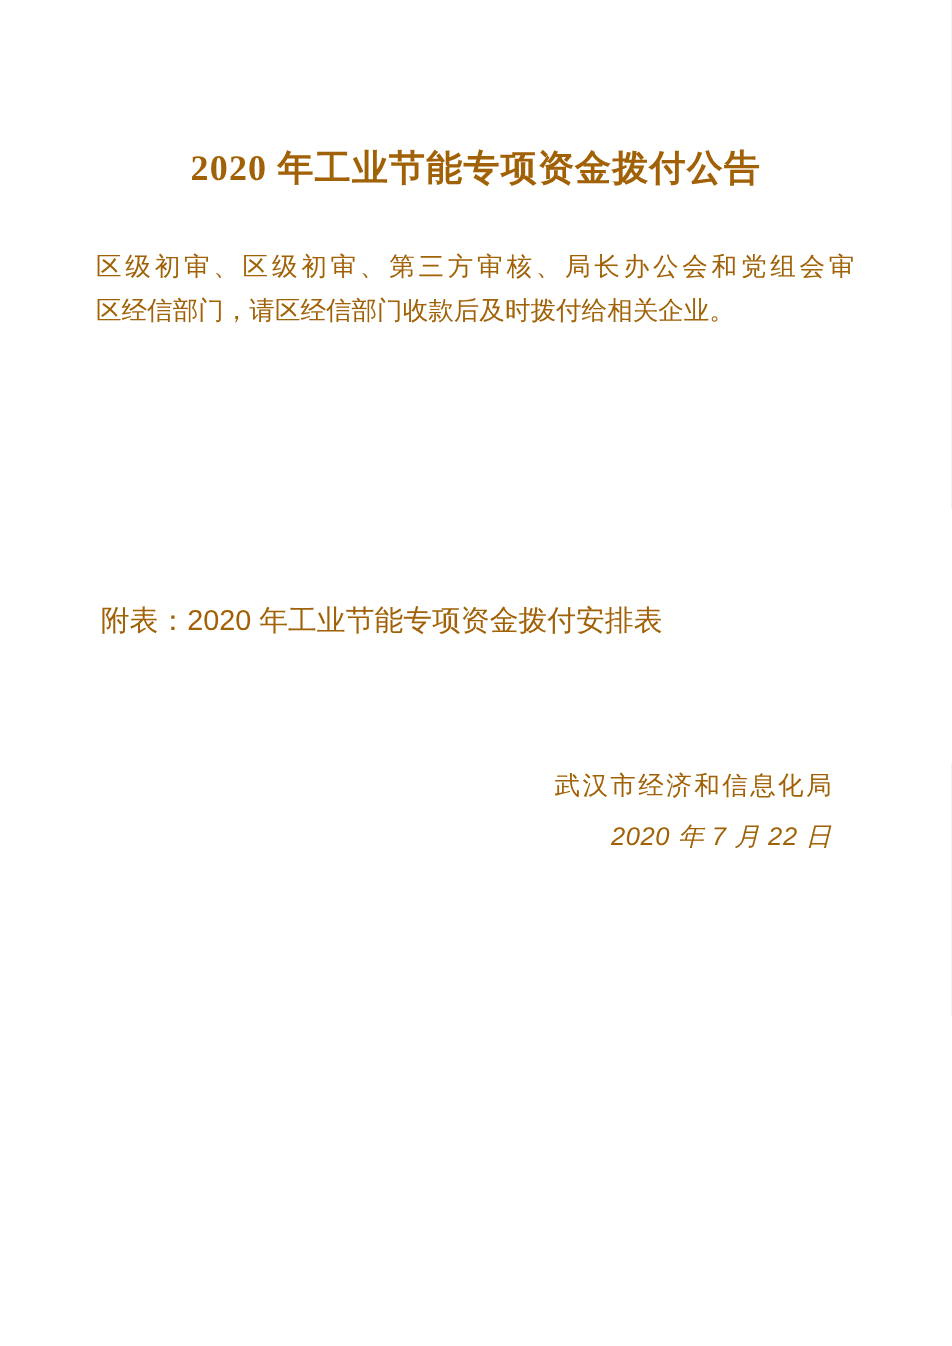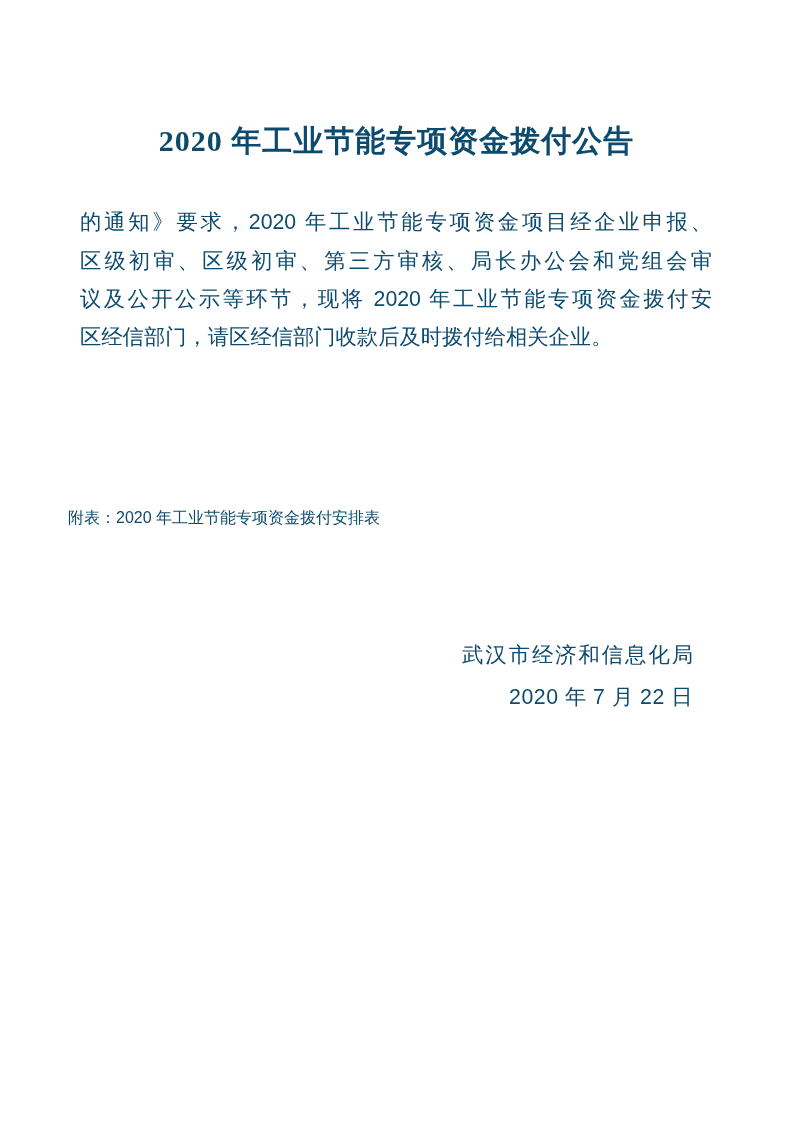--- a/index.html
+++ b/index.html
@@ -3,21 +3,21 @@
 <meta charset="utf-8">
 <style>
   html, body { margin: 0; padding: 0; background: #e8e8e8; }
   .page {
     position: relative;
     width: 793px;
     height: 1122px;
     margin: 0 auto;
     background: #ffffff;
     overflow: hidden;
-    color: #0c4a6e;
+    color: #a16207;
     font-family: "Liberation Sans", "DejaVu Sans", sans-serif;
   }
   .doc-title {
     position: absolute;
     top: 101px;
     left: 0;
     width: 100%;
     text-align: center;
     font-family: "Liberation Serif", "DejaVu Serif", serif;
     font-weight: 700;
@@ -36,48 +36,46 @@
   }
   .body-line {
     text-align: justify;
     text-align-last: justify;
   }
   .body-line.indent { text-indent: 50px; }
   .body-line.final  { text-align-last: left; font-family: Liberation Mono, monospace; }
   .attachment-line {
     position: absolute;
     top: 499px;
-    left: 68px;
-    font-size: 16px;
+    left: 84px;
+    font-size: 24px;
     line-height: 38.5px;
     white-space: nowrap;
   }
   .signature-block {
     position: absolute;
     top: 634px;
     right: 100px;
     text-align: right;
     font-size: 21.3px;
     line-height: 42px;
     white-space: nowrap;
   }
   .signature-org  { letter-spacing: 2px; margin-right: -2px; text-align: center; }
-  .signature-date { letter-spacing: 0.5px; }
+  .signature-date { letter-spacing: 0.5px; font-style: italic; }
 </style>
 </head>
 <body>
 
 <div class="page">
 
   <h1 class="doc-title">2020 年工业节能专项资金拨付公告</h1>
 
   <div class="body-text">
-    <div class="body-line">的通知》要求，2020 年工业节能专项资金项目经企业申报、</div>
     <div class="body-line">区级初审、区级初审、第三方审核、局长办公会和党组会审</div>
-    <div class="body-line">议及公开公示等环节，现将 2020 年工业节能专项资金拨付安</div>
     <div class="body-line final">区经信部门，请区经信部门收款后及时拨付给相关企业。</div>
   </div>
 
   <div class="attachment-line">附表：2020 年工业节能专项资金拨付安排表</div>
 
   <div class="signature-block">
     <div class="signature-org">武汉市经济和信息化局</div>
     <div class="signature-date">2020 年 7 月 22 日</div>
   </div>
 

